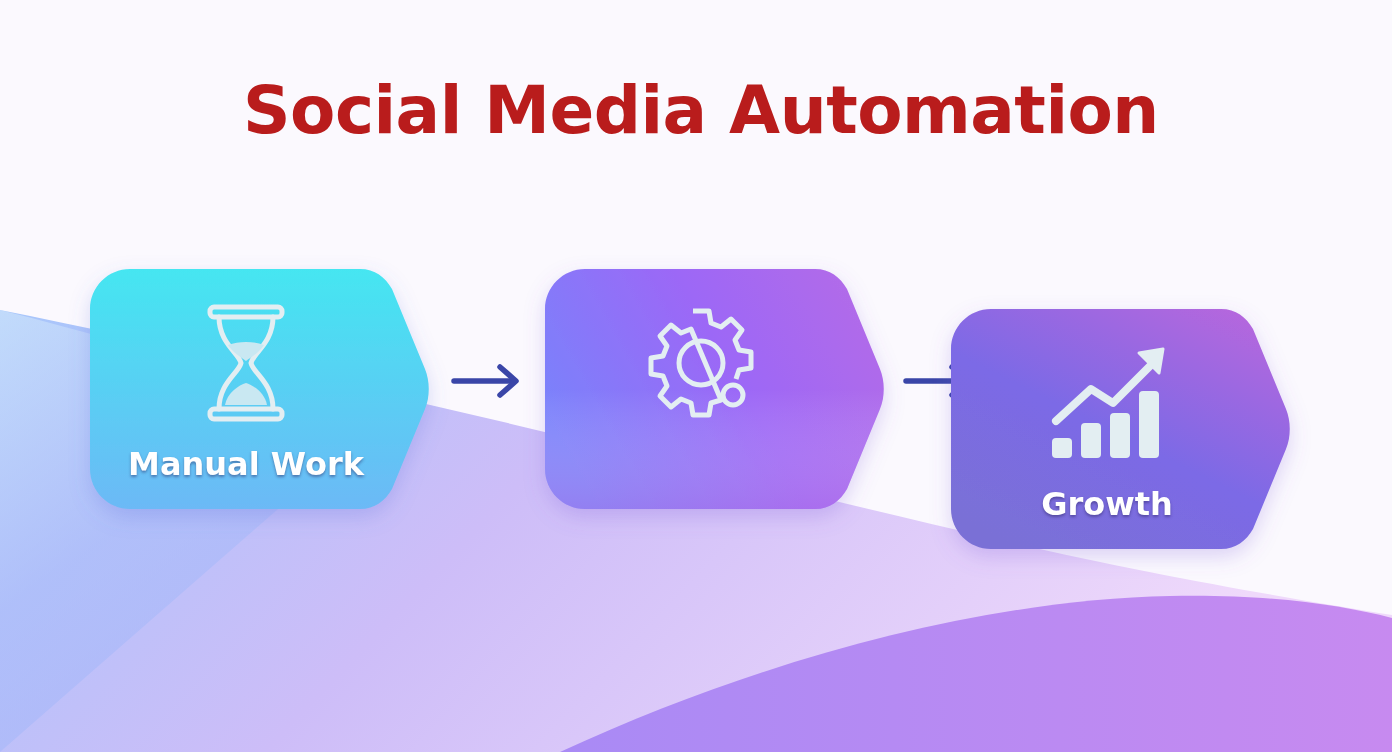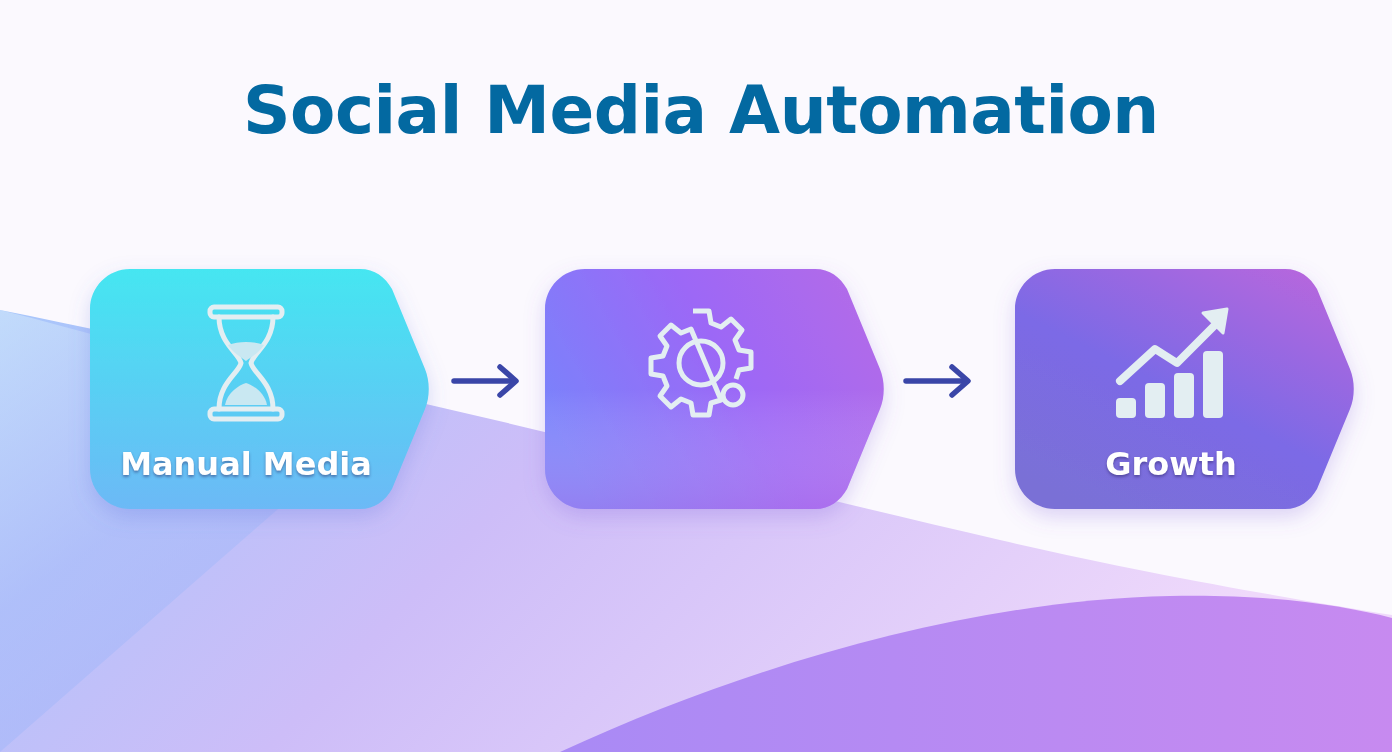--- a/index.html
+++ b/index.html
@@ -4,21 +4,21 @@
 <style>
   html, body { margin: 0; padding: 0; }
   body {
     width: 1392px; height: 752px; overflow: hidden; position: relative;
     background: #fbf9fe;
     font-family: "DejaVu Sans", "Liberation Sans", sans-serif;
   }
   .bg { position: absolute; left: 0; top: 0; width: 1392px; height: 752px; }
   .title {
     position: absolute; left: 243px; top: 72px;
-    font-size: 66px; font-weight: bold; color: #0369a1;
+    font-size: 66px; font-weight: bold; color: #b91c1c;
     letter-spacing: -0.5px; white-space: nowrap;
   }
   .card {
     position: absolute; top: 269px; width: 342px; height: 240px;
   }
   .card svg.shape { position: absolute; left: 0; top: 0; overflow: visible; }
   .card .icon { position: absolute; left: 0; top: 34px; width: 312px; height: 120px; display: flex; justify-content: center; }
   .card .label {
     position: absolute; left: 0; top: 176px; width: 312px; text-align: center;
     font-size: 32px; font-weight: bold; color: #ffffff;
@@ -72,21 +72,21 @@
       <g fill="none" stroke="#e3eef2" stroke-width="5" stroke-linecap="round" stroke-linejoin="round">
         <rect x="9" y="4" width="72" height="10" rx="4"></rect>
         <rect x="9" y="106" width="72" height="10" rx="4"></rect>
         <path d="M18,14 C18,40 38,50 40,60 C38,70 18,80 18,106"></path>
         <path d="M72,14 C72,40 52,50 50,60 C52,70 72,80 72,106"></path>
       </g>
       <path d="M27,42 C38,38 52,38 63,42 C58,50 50,54 45,58 C40,54 32,50 27,42 Z" fill="#c9e8f2"></path>
       <path d="M24,102 C26,90 38,82 45,80 C52,82 64,90 66,102 Z" fill="#c9e8f2"></path>
     </svg>
   </div>
-  <div class="label">Manual Media</div>
+  <div class="label">Manual Work</div>
 </div>
 
 <svg class="arrow" style="left:448px;" viewBox="0 0 74 42">
   <g fill="none" stroke="#3a46a8" stroke-width="5.5" stroke-linecap="round" stroke-linejoin="round">
     <path d="M6,21 H66"></path>
     <path d="M52,7 L68,21 L52,35"></path>
   </g>
 </svg>
 
 <div class="card" style="left:545px;">
@@ -120,21 +120,21 @@
   </div>
 </div>
 
 <svg class="arrow" style="left:900px;" viewBox="0 0 74 42">
   <g fill="none" stroke="#3a46a8" stroke-width="5.5" stroke-linecap="round" stroke-linejoin="round">
     <path d="M6,21 H66"></path>
     <path d="M52,7 L68,21 L52,35"></path>
   </g>
 </svg>
 
-<div class="card" style="left:1015px;">
+<div class="card" style="left:951px;margin-top:40px;">
   <svg class="shape" width="342" height="240" viewBox="0 0 342 240">
     <defs>
       <linearGradient id="c3" x1="0.9" y1="0" x2="0.2" y2="1">
         <stop offset="0" stop-color="#b866dd"></stop>
         <stop offset="0.55" stop-color="#7b6ae6"></stop>
         <stop offset="1" stop-color="#7a70d6"></stop>
       </linearGradient>
       <filter id="sh3" x="-20%" y="-20%" width="140%" height="150%">
         <feDropShadow dx="0" dy="8" stdDeviation="10" flood-color="#7a5ad8" flood-opacity="0.25"></feDropShadow>
       </filter>

